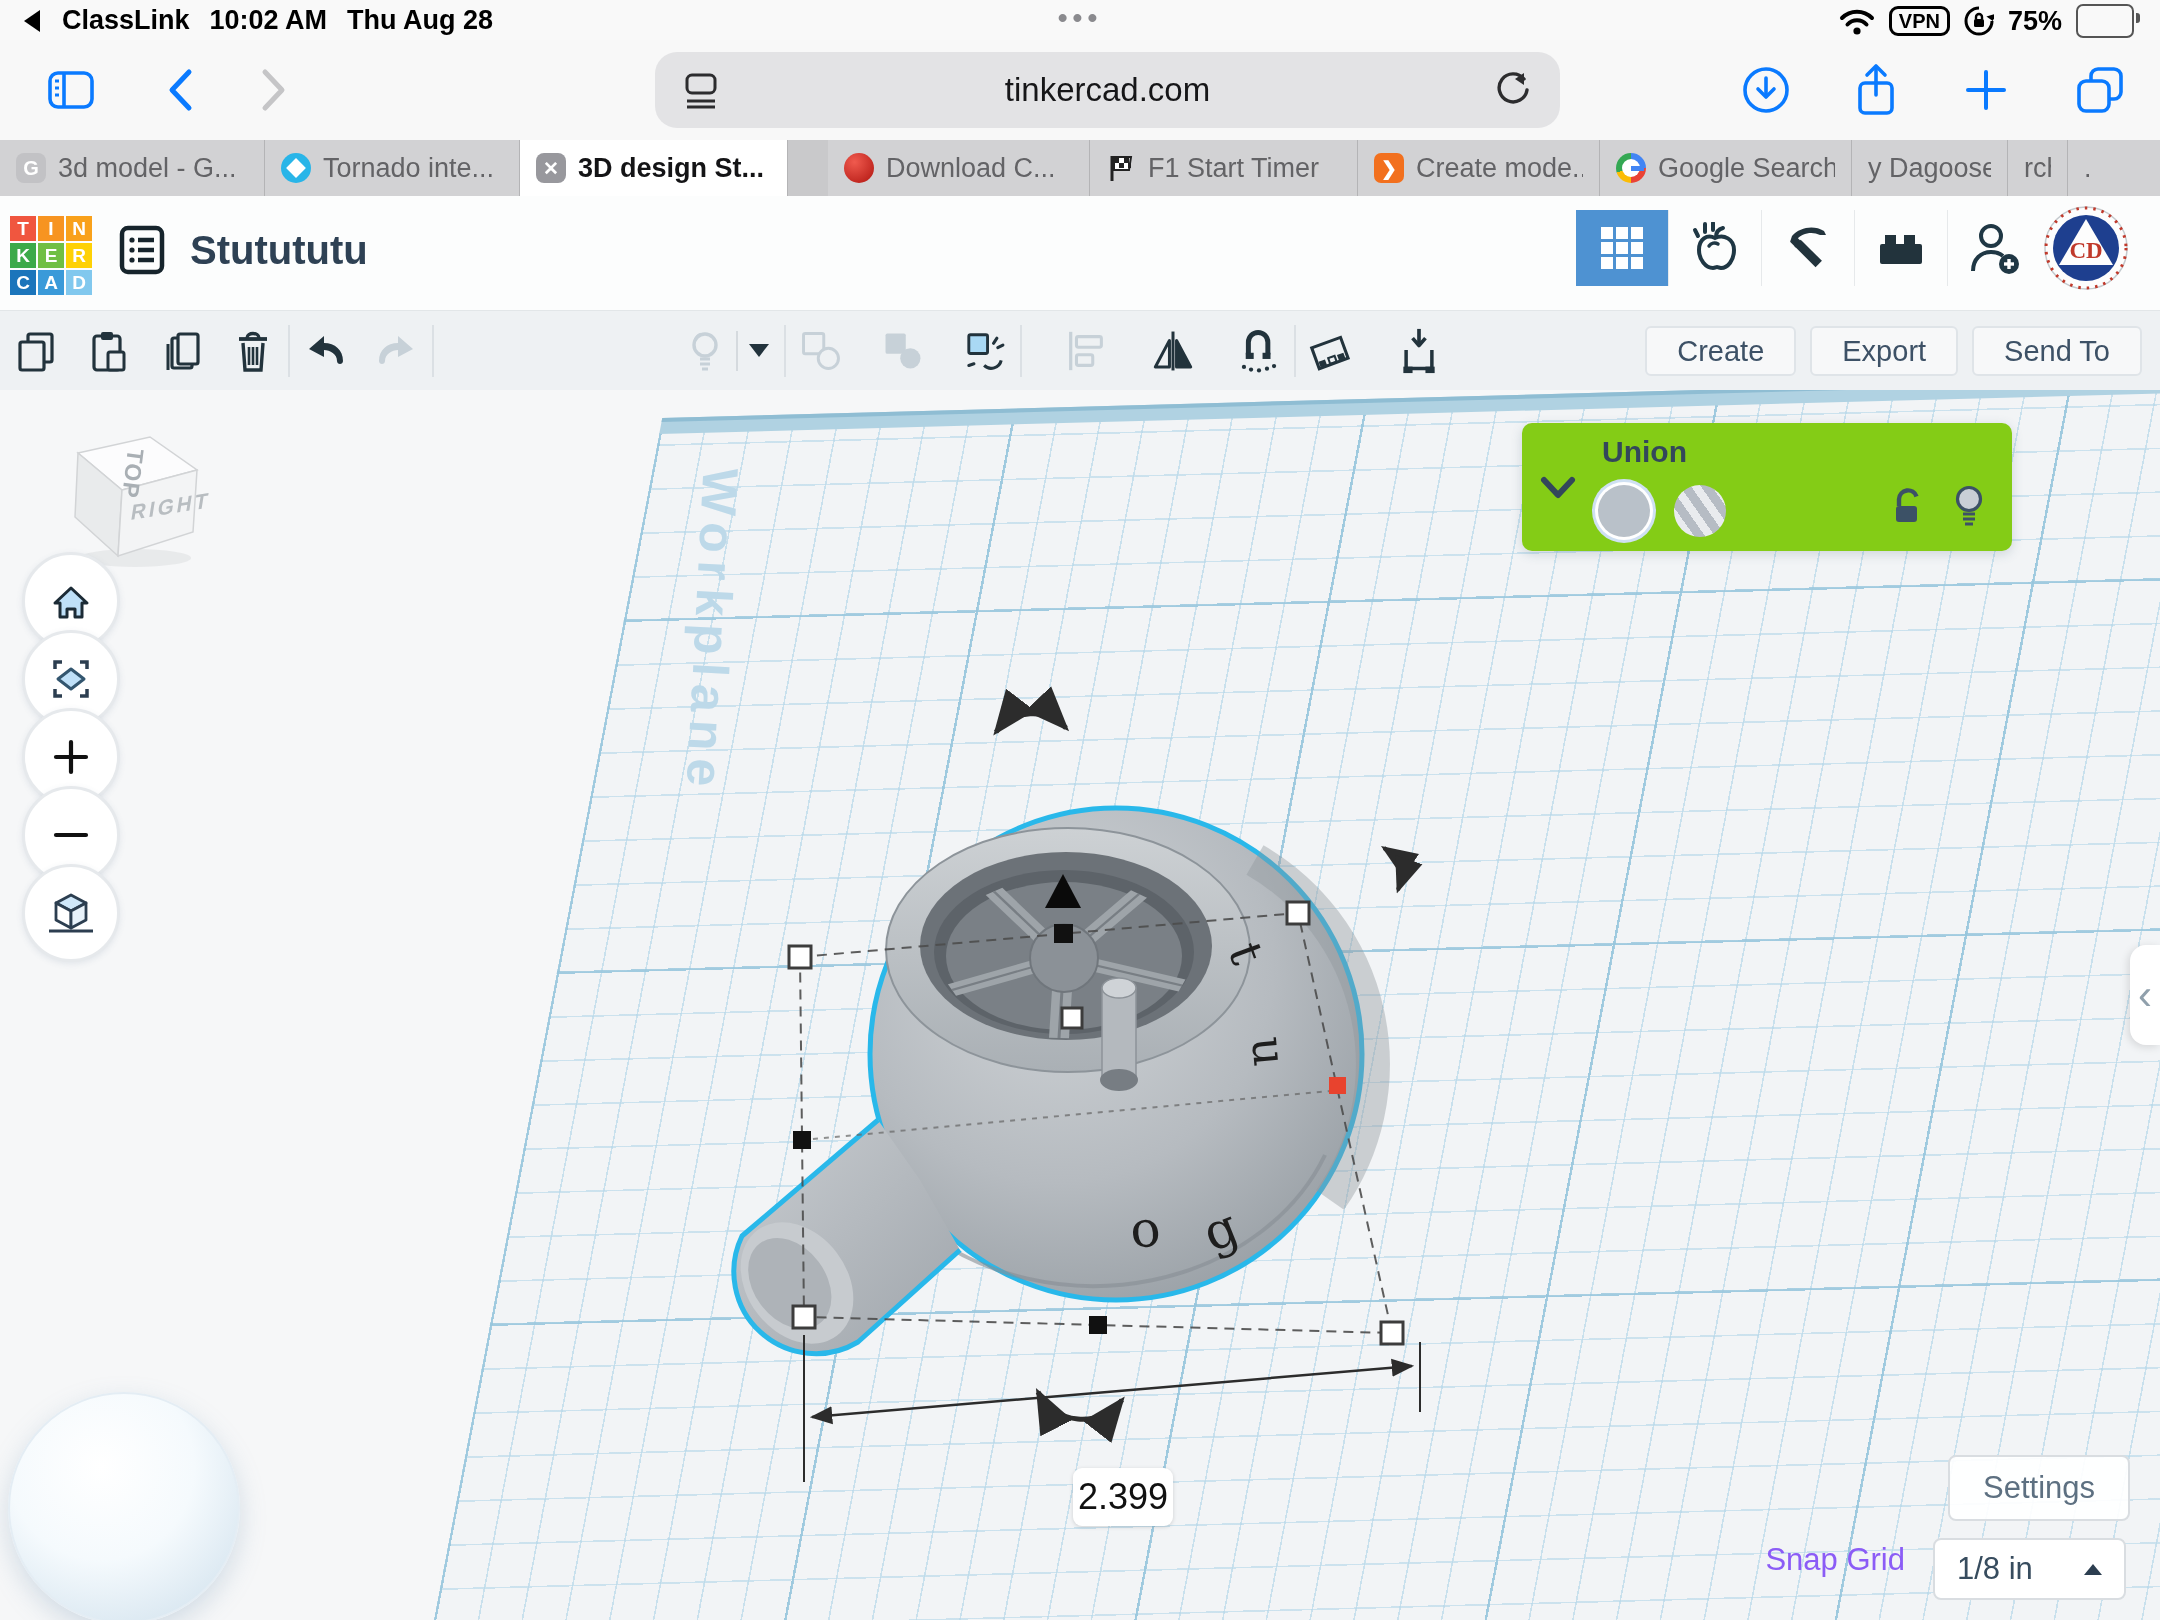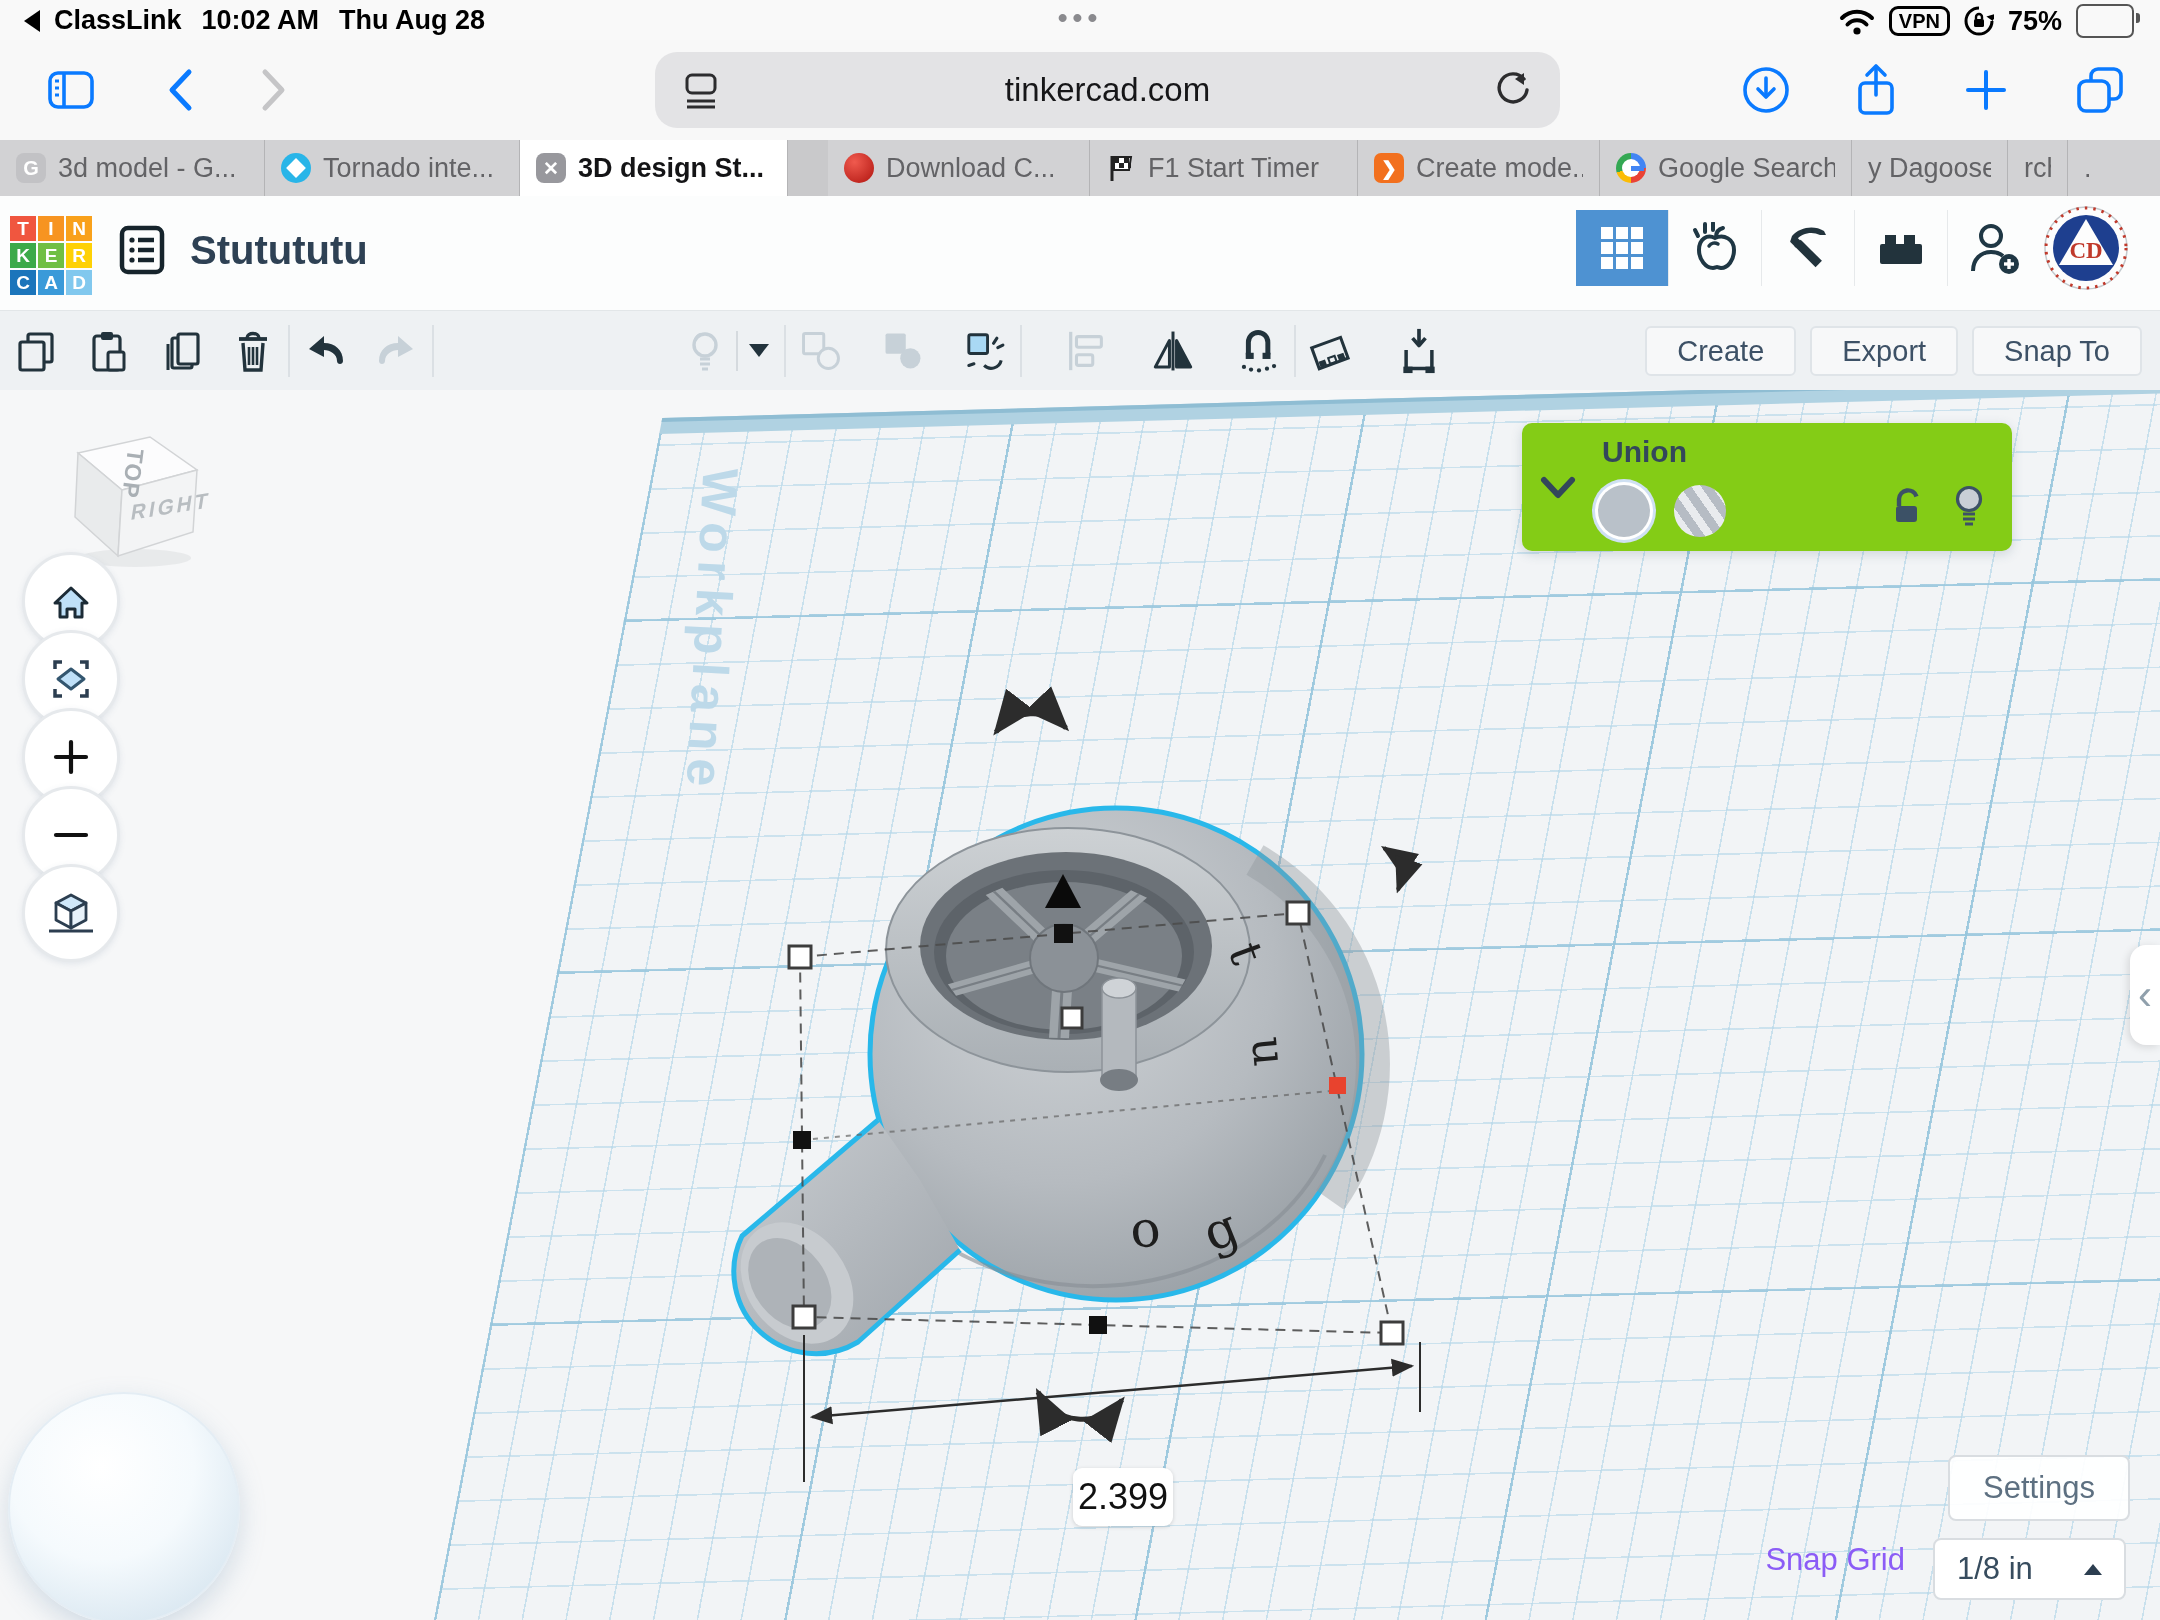--- a/index.html
+++ b/index.html
@@ -3,21 +3,21 @@
 <meta charset="utf-8">
 <style>
   html,body{margin:0;padding:0;background:#2b2b2b;}
   #app{position:relative;width:2160px;height:1620px;overflow:hidden;background:#f6f7f8;
        font-family:"Liberation Sans",sans-serif;-webkit-font-smoothing:antialiased;}
 
   
   .status-bar{position:absolute;left:0;top:0;width:2160px;height:40px;background:#f9f9f9;}
   .sb-left{position:absolute;left:24px;top:5px;display:flex;align-items:center;gap:20px;
            font-size:27px;font-weight:700;color:#000;}
-  .sb-back{display:flex;align-items:center;gap:14px;}
+  .sb-back{display:flex;align-items:center;gap:22px;}
   .sb-dots{position:absolute;left:1040px;top:2px;width:80px;text-align:center;
            color:#8a8a8e;font-size:28px;letter-spacing:5px;font-weight:700;}
   .sb-right{position:absolute;right:26px;top:4px;display:flex;align-items:center;gap:14px;
             font-size:27px;font-weight:700;color:#000;}
   .vpn-badge{border:3px solid #000;border-radius:9px;padding:0 7px;font-size:20px;font-weight:800;line-height:24px;}
   .battery{position:relative;width:50px;height:26px;border:2.5px solid #555;border-radius:7px;padding:2px;}
   .battery .fill{height:100%;width:75%;background:#000;border-radius:3px;}
   .battery .tip{position:absolute;right:-8px;top:7px;width:4px;height:10px;background:#555;border-radius:0 3px 3px 0;}
 
   
@@ -489,21 +489,21 @@
           <polyline points="18,13 25,21 32,13" fill="none" stroke="#22333c" stroke-width="4" stroke-linejoin="round"></polyline>
           <path d="M11,26 v20 h28 v-20" fill="none" stroke="#22333c" stroke-width="3.8"></path>
           <rect x="8" y="44" width="10" height="7" fill="#22333c"></rect>
           <rect x="32" y="44" width="10" height="7" fill="#22333c"></rect>
         </svg>
     </span>
 
     <span style="flex:1 1 auto;"></span>
     <button class="tbtn">Create</button>
     <button class="tbtn">Export</button>
-    <button class="tbtn" style="margin-right:18px;">Snap To</button>
+    <button class="tbtn" style="margin-right:18px;">Send To</button>
   </div>
 
   <div id="canvas">
     <div class="plane"></div>
     <div class="wp-label">Workplane</div>
 
     <svg class="scene" width="2160" height="1230" viewBox="0 0 2160 1230">
       <defs>
         <radialGradient id="bodyGrad" cx="38%" cy="32%" r="80%">
           <stop offset="0%" stop-color="#d0d4d7"></stop>

